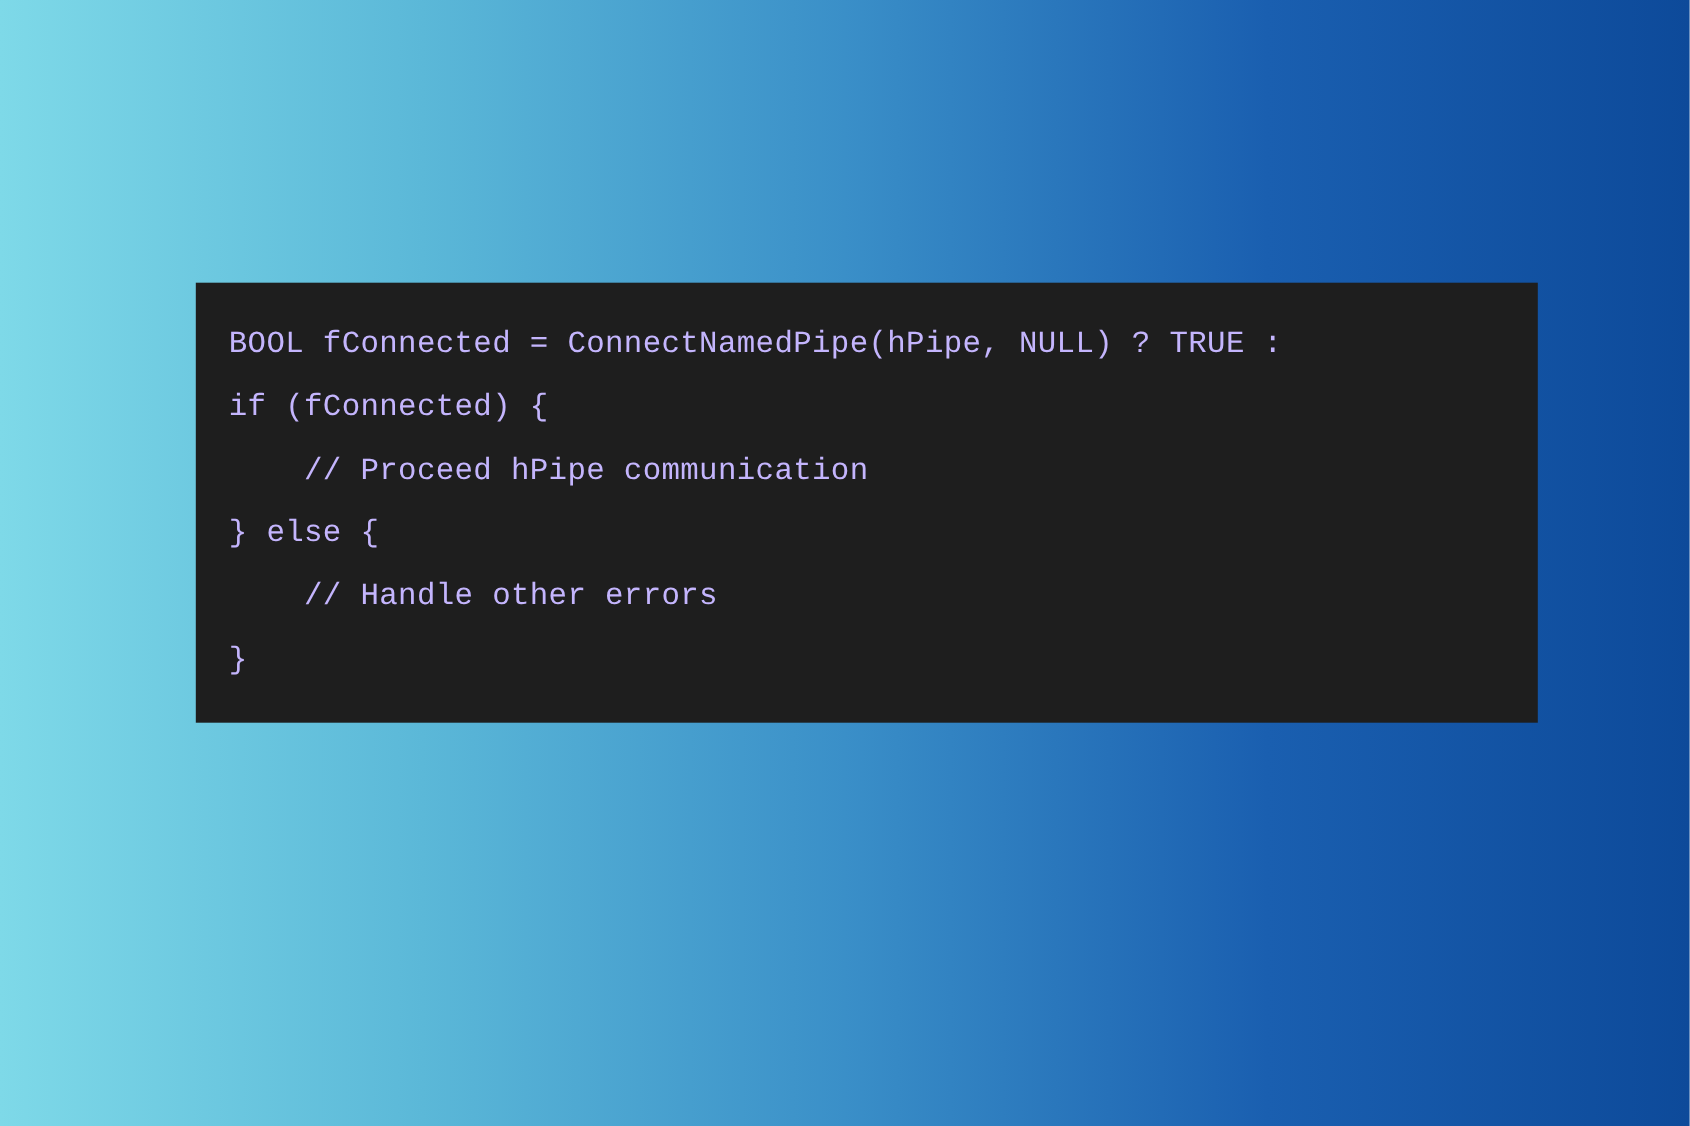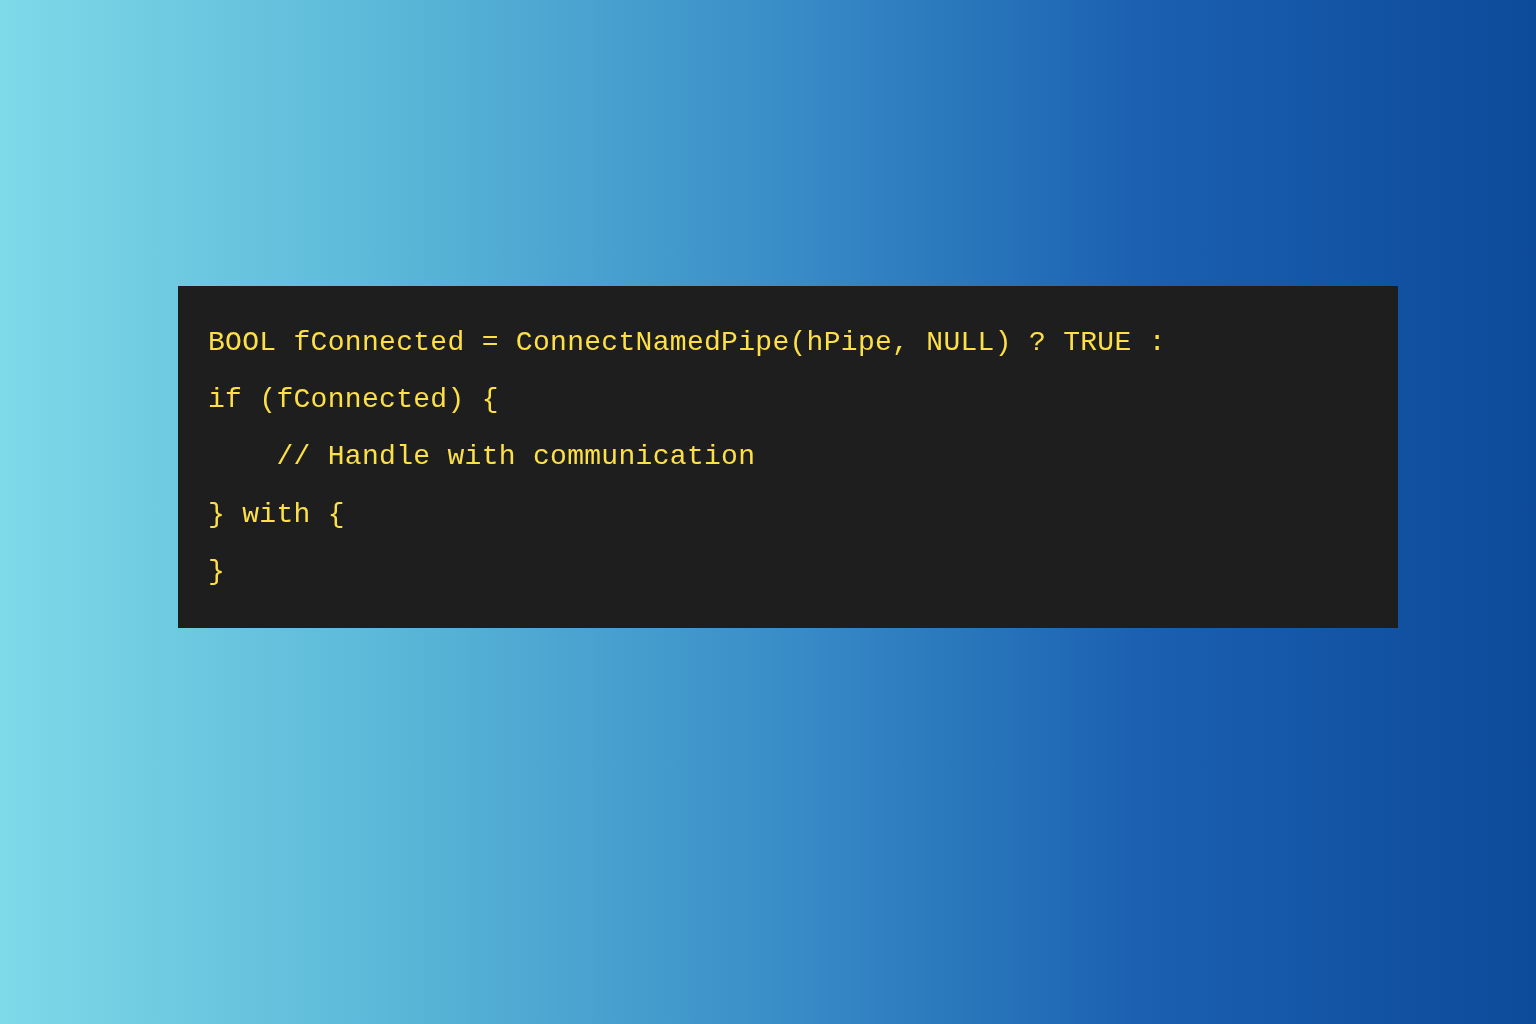--- a/index.html
+++ b/index.html
@@ -12,36 +12,37 @@
       height: 1024px;
       background: linear-gradient(to right, #7ed9e8, #5bb8d8, #3a8fc8, #1a5fb0, #0d4a9a);
       display: flex;
       align-items: center;
       justify-content: center;
       font-family: 'Consolas', 'Monaco', 'Courier New', monospace;
       overflow: hidden;
     }
     .code-container {
       background-color: #1e1e1e;
-      color: #fde047;
+      color: #c4b5fd;
       padding: 28px 30px;
       width: 1220px;
       margin-top: -110px;
       margin-left: 40px;
     }
     .code-line {
       font-size: 28px;
       line-height: 2.05;
       white-space: pre;
       font-weight: 500;
       letter-spacing: 0.3px;
     }
   </style>
 </head>
 <body>
 
 <div class="code-container">
   <div class="code-line">BOOL fConnected = ConnectNamedPipe(hPipe, NULL) ? TRUE :</div>
   <div class="code-line">if (fConnected) {</div>
-  <div class="code-line">    // Handle with communication</div>
-  <div class="code-line">} with {</div>
+  <div class="code-line">    // Proceed hPipe communication</div>
+  <div class="code-line">} else {</div>
+  <div class="code-line">    // Handle other errors</div>
   <div class="code-line">}</div>
 </div>
 
 </body></html>

